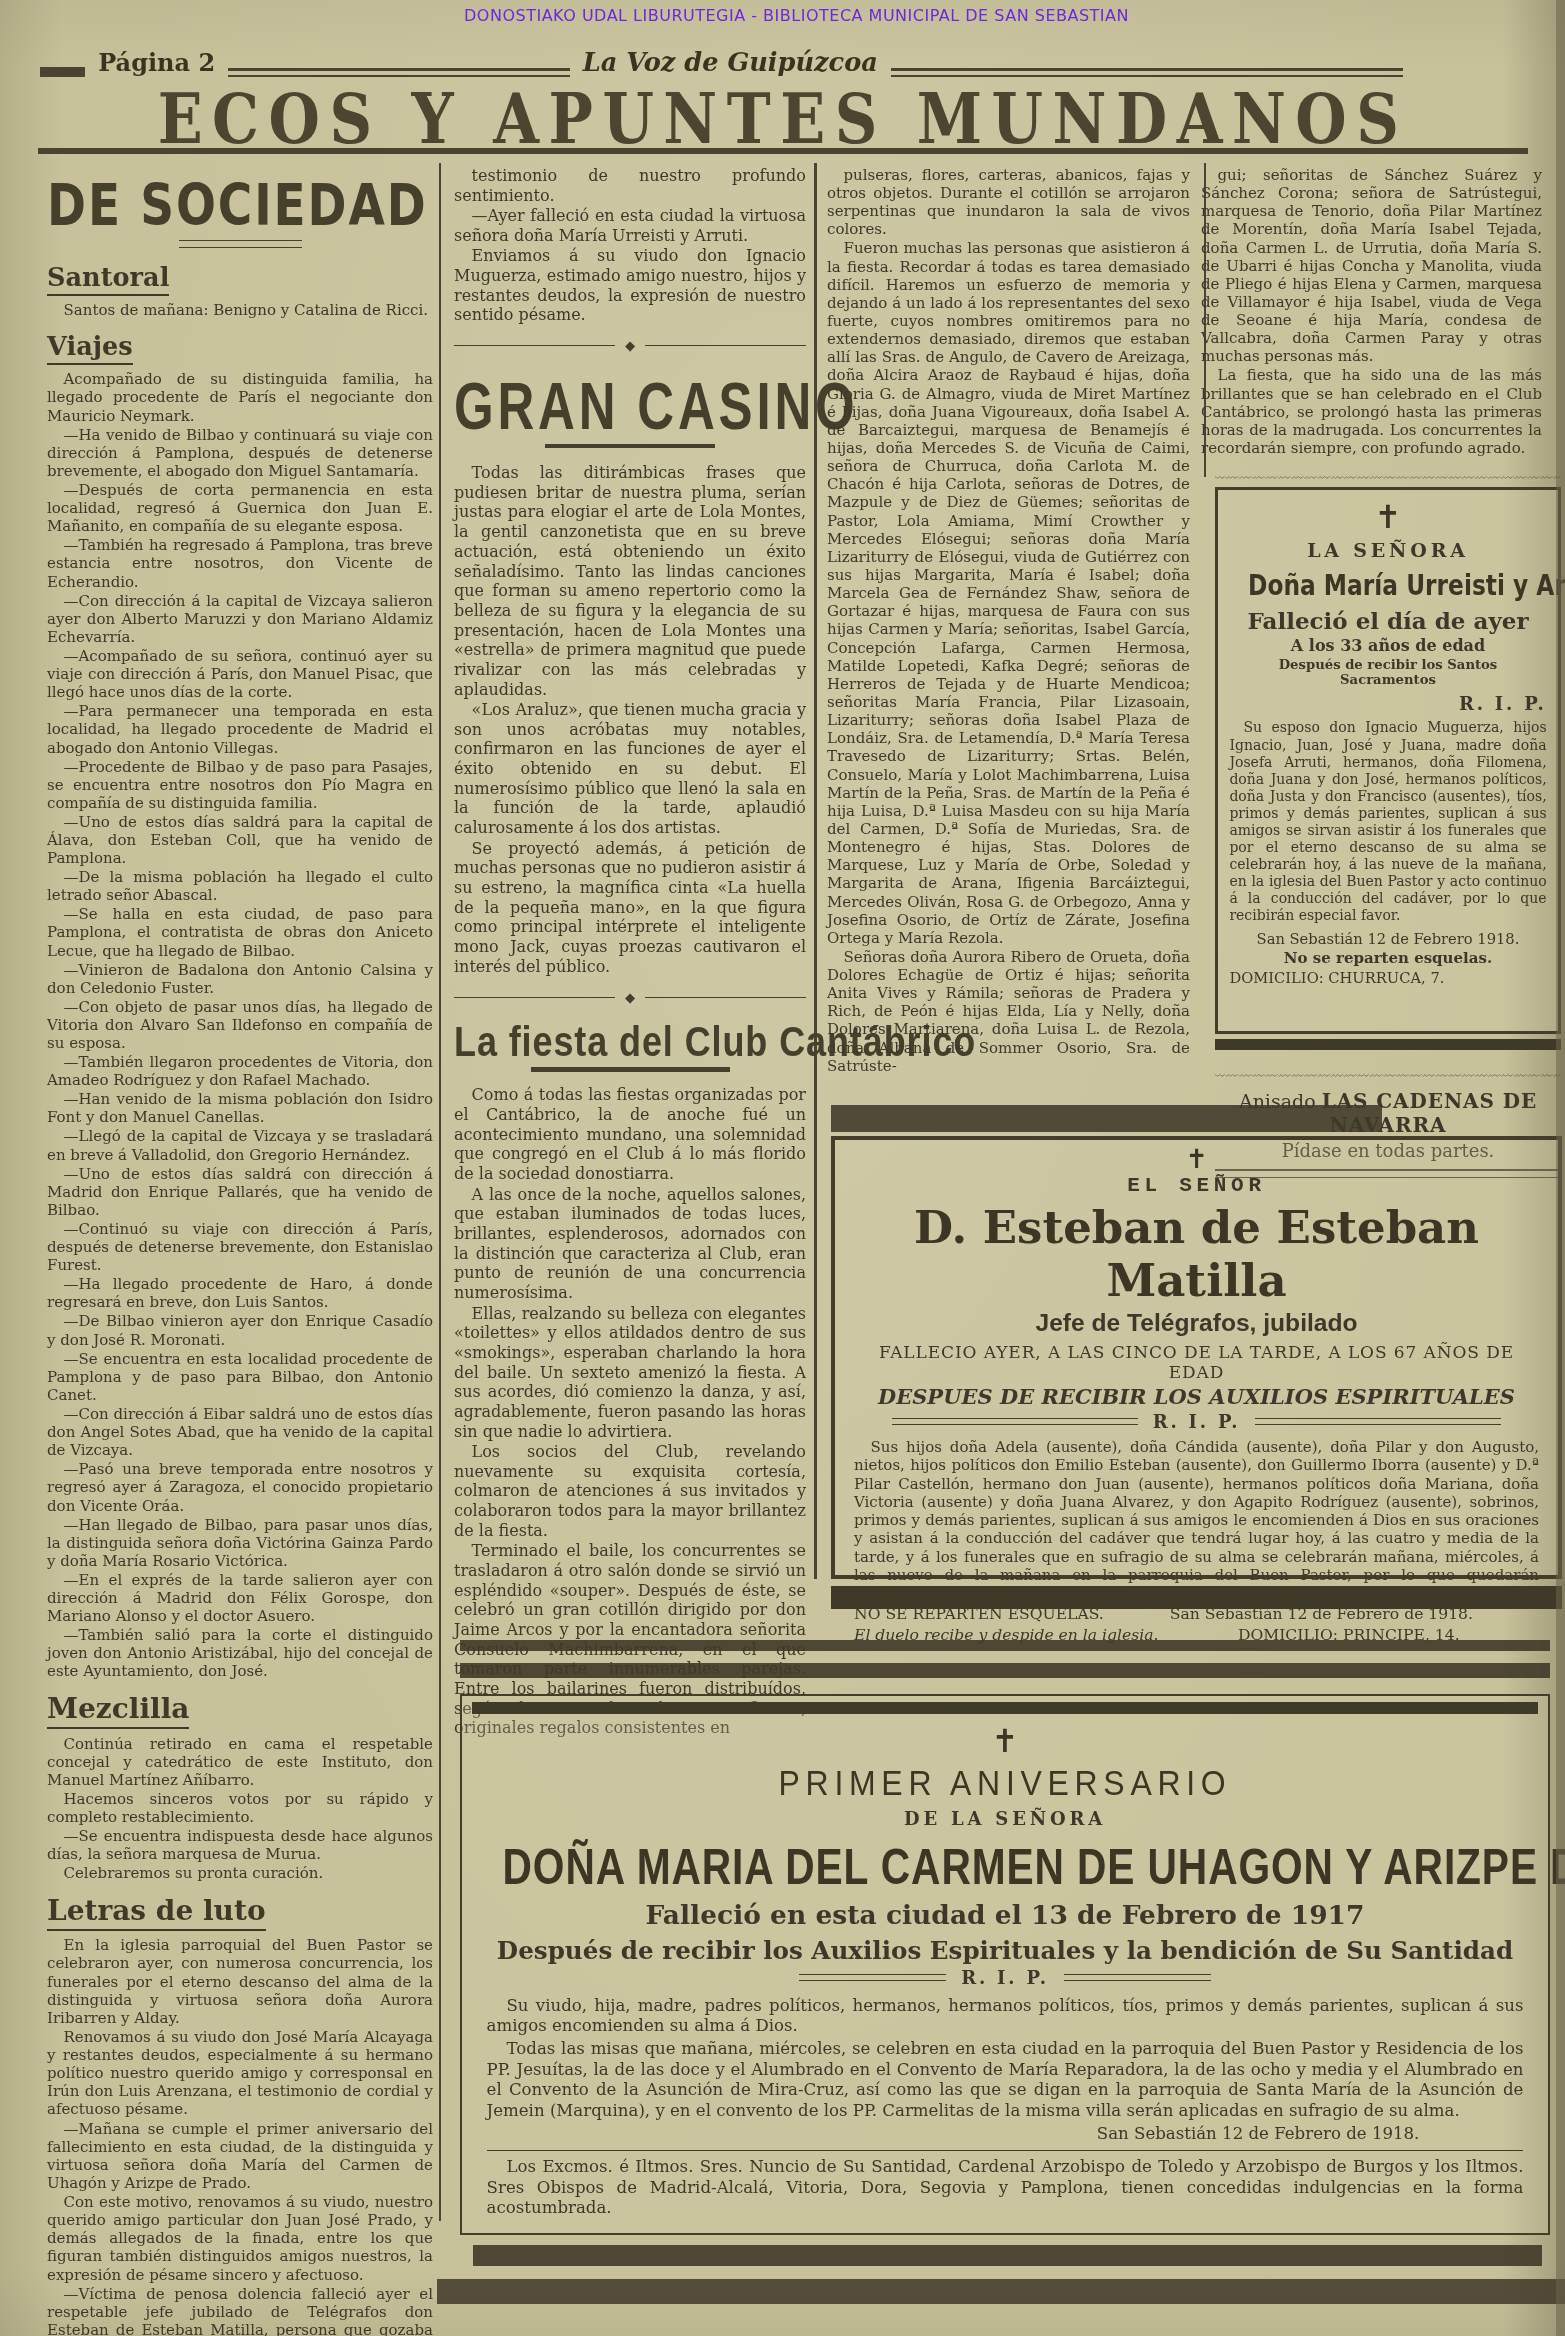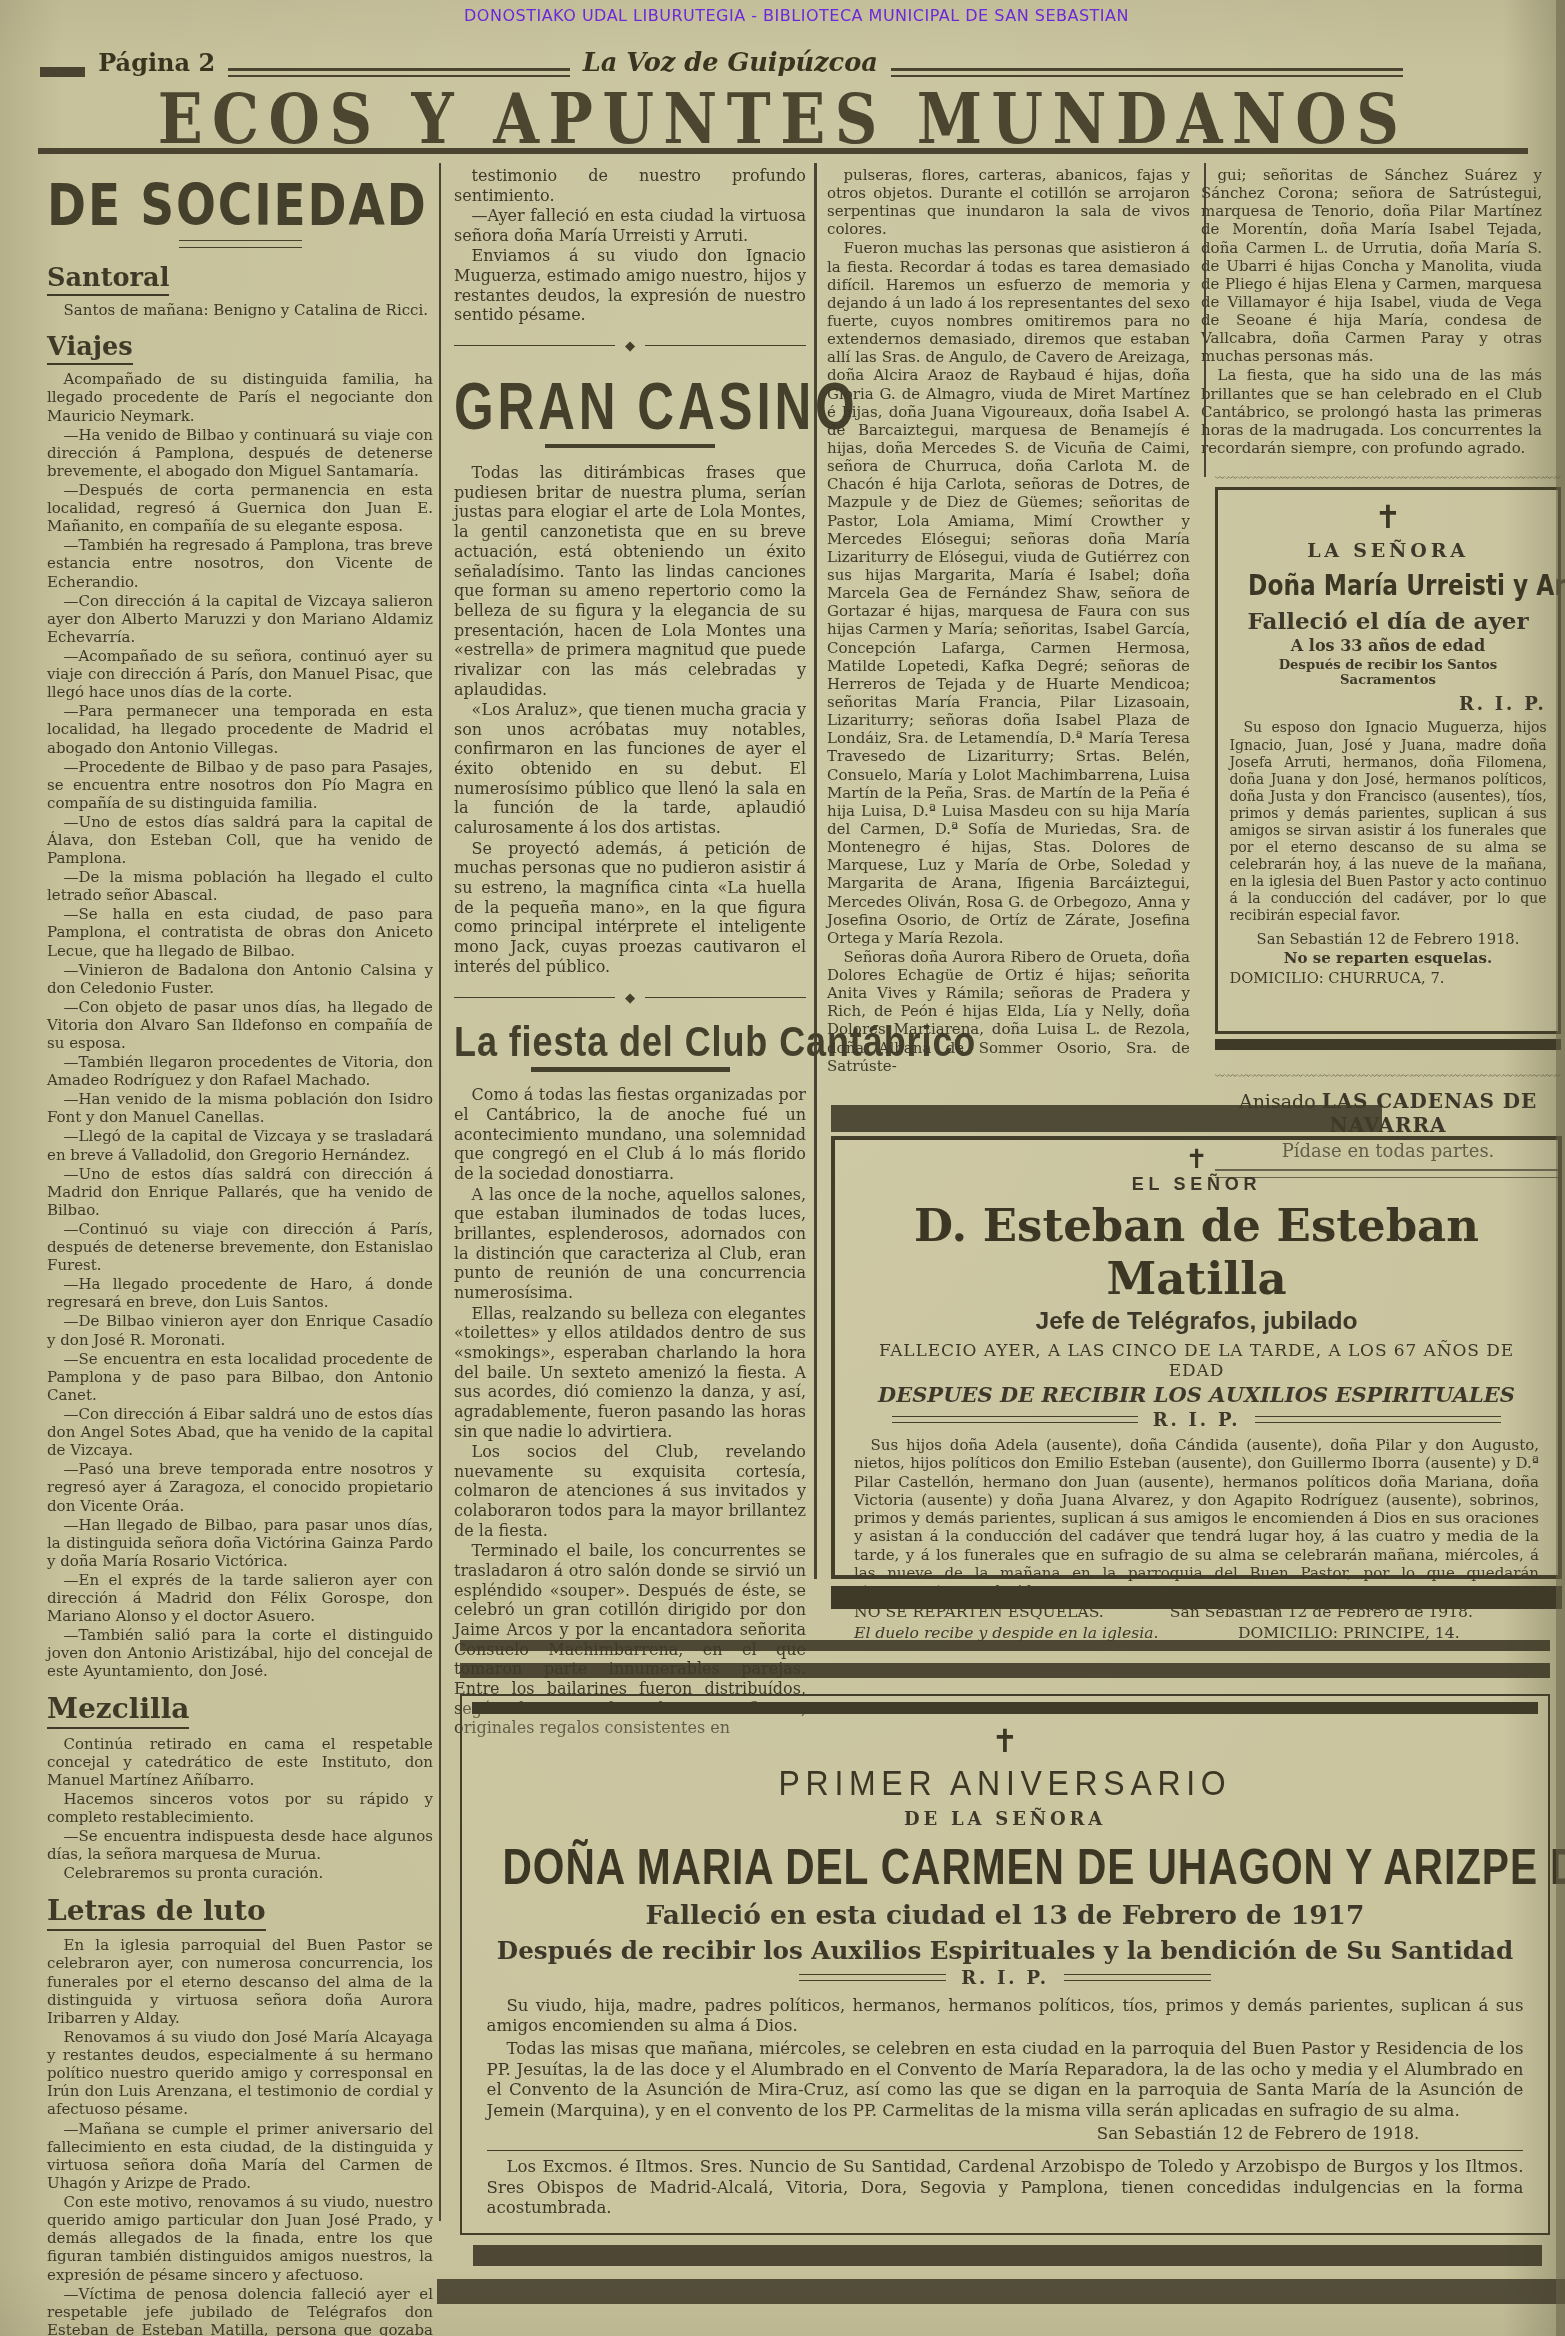--- a/index.html
+++ b/index.html
@@ -63,21 +63,21 @@
   .esq1-addr{font-size:14.7px;text-align:left;margin-top:1.9px;}
   .bar{position:absolute;background:#3f3a28;}
   
   #ad{left:1215px;top:1064px;width:346px;text-align:center;}
   .ad-line1{font-size:19px;margin-top:9.5px;}
   .ad-line1 b{font-size:20px;letter-spacing:0.9px;}
   .ad-line2{font-size:18px;margin:3.8px 0 7.6px;}
   .ad-rule{height:5.7px;border-top:2.8px solid #45402c;border-bottom:0.9px solid #45402c;}
   
   #esq2{left:831px;top:1136px;width:731px;height:443px;padding:3.8px 19px;border-width:4.7px;}
-  .esq2-intro{font-size:18px;font-weight:bold;letter-spacing:4.7px;font-family:Liberation Sans, sans-serif;margin:1.9px 0 3.8px;}
+  .esq2-intro{font-size:21px;font-weight:bold;letter-spacing:4.7px;font-family:Liberation Mono, monospace;margin:1.9px 0 3.8px;}
   .esq2-name{font-size:45px;font-weight:bold;margin:1.9px 0 1.9px;color:#3c3724;}
   .esq2-sub{font-family:"Liberation Sans",sans-serif;font-size:24.6px;font-weight:bold;margin:0 0 5.7px;}
   .esq2-l1{font-size:17px;letter-spacing:0.9px;margin:1.9px 0;}
   .esq2-l2{font-size:21px;font-weight:bold;font-style:italic;margin:1.9px 0;}
   .rip-row{display:flex;align-items:center;gap:15px;margin:1.9px 38px 5.7px;}
   .rip-row::before,.rip-row::after{content:"";flex:1;height:4.7px;border-top:1.9px solid #433e2a;border-bottom:0.9px solid #433e2a;}
   .rip-row .esq-rip{margin:0;}
   .esq2-body{font-size:15px;line-height:1.22;text-align:justify;text-indent:1.1em;}
   .esq2-row{display:flex;justify-content:space-between;font-size:15.6px;margin-top:2.8px;}
   .esq2-row .it{font-style:italic;}

